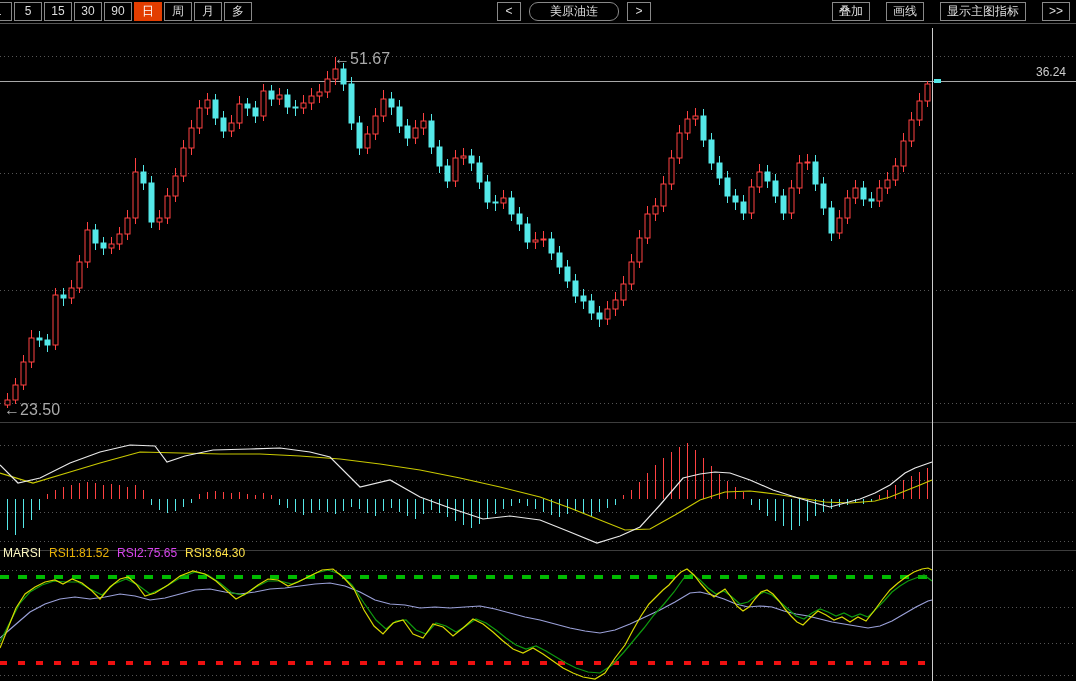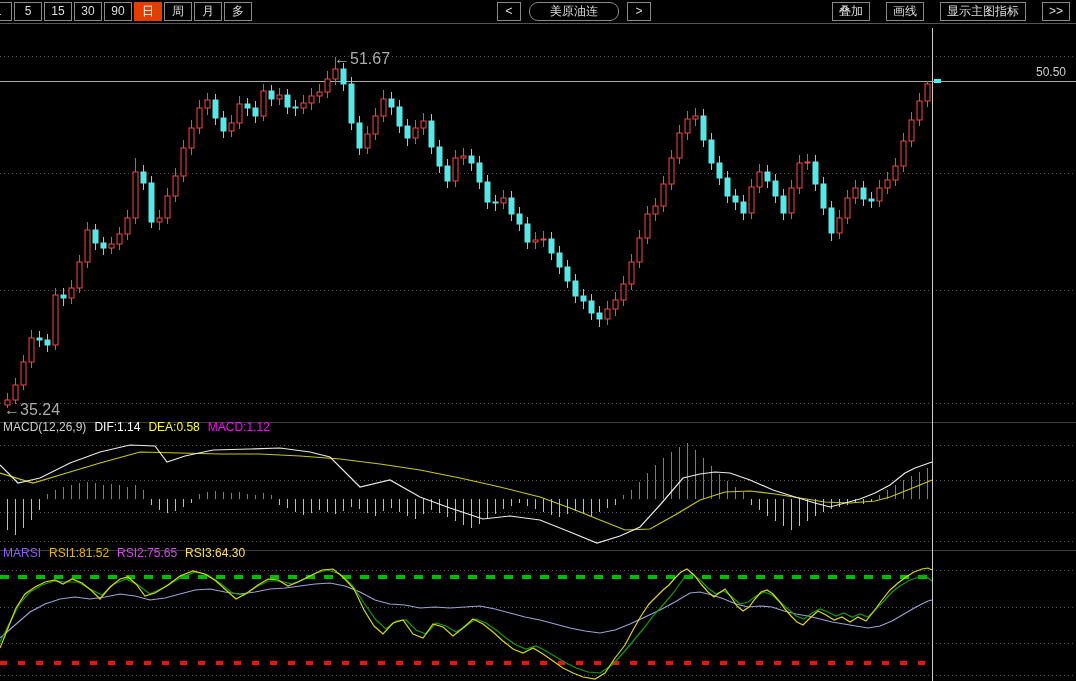--- a/index.html
+++ b/index.html
@@ -433,25 +433,22 @@
     <div class="tb-group tb-right">
       <div class="tb-btn">叠加</div>
       <div class="tb-btn">画线</div>
       <div class="tb-btn">显示主图指标</div>
       <div class="tb-btn">&gt;&gt;</div>
     </div>
   </div>
 
   <div class="lbl high-marker"><span>←</span><span>51.67</span></div>
 
-  <div class="lbl low-marker"><span>←</span><span>35.24</span></div>
-
-  <div class="lbl cur-price">50.50</div>
-
-  <div class="ind-row macd-row">
-    <span style="color: rgb(204, 204, 204);">MACD(12,26,9)</span><span style="color: rgb(255, 255, 255);">DIF:1.14</span><span style="color: rgb(255, 255, 0);">DEA:0.58</span><span style="color: rgb(255, 0, 255);">MACD:1.12</span>
+  <div class="lbl low-marker"><span>←</span><span>23.50</span></div>
+
+  <div class="lbl cur-price">36.24</div>
+
+
+  <div class="ind-row rsi-row">
+    <span style="color: #fef9c3;">MARSI</span><span style="color: #eab308;">RSI1:81.52</span><span style="color: #d946ef;">RSI2:75.65</span><span style="color: #fde047;">RSI3:64.30</span>
   </div>
 
-  <div class="ind-row rsi-row">
-    <span style="color: #8b5cf6;">MARSI</span><span style="color: #eab308;">RSI1:81.52</span><span style="color: #d946ef;">RSI2:75.65</span><span style="color: #fde047;">RSI3:64.30</span>
-  </div>
-
 </div>
 
 </body></html>

